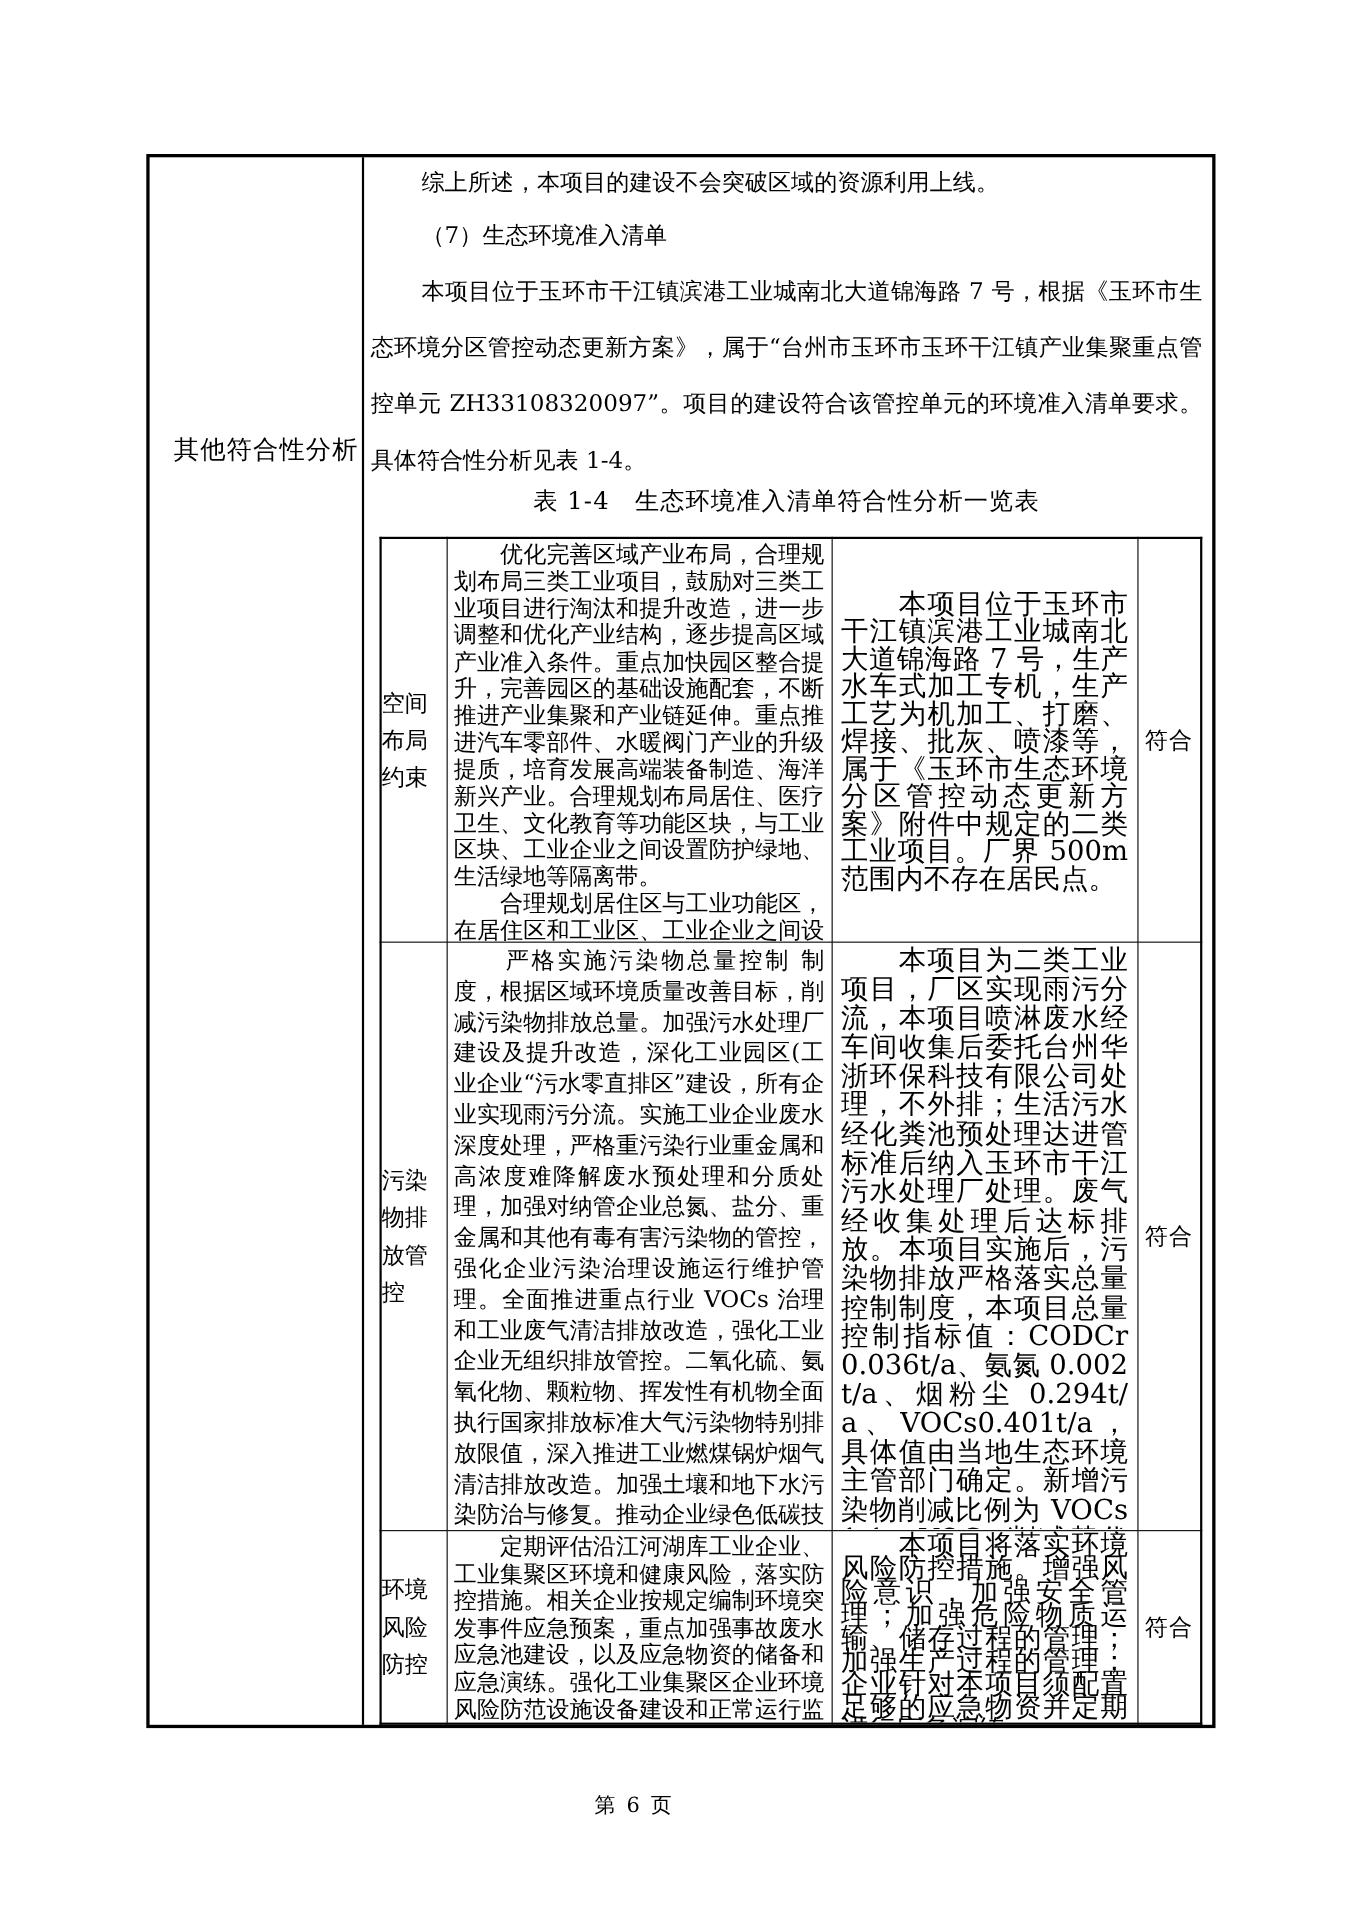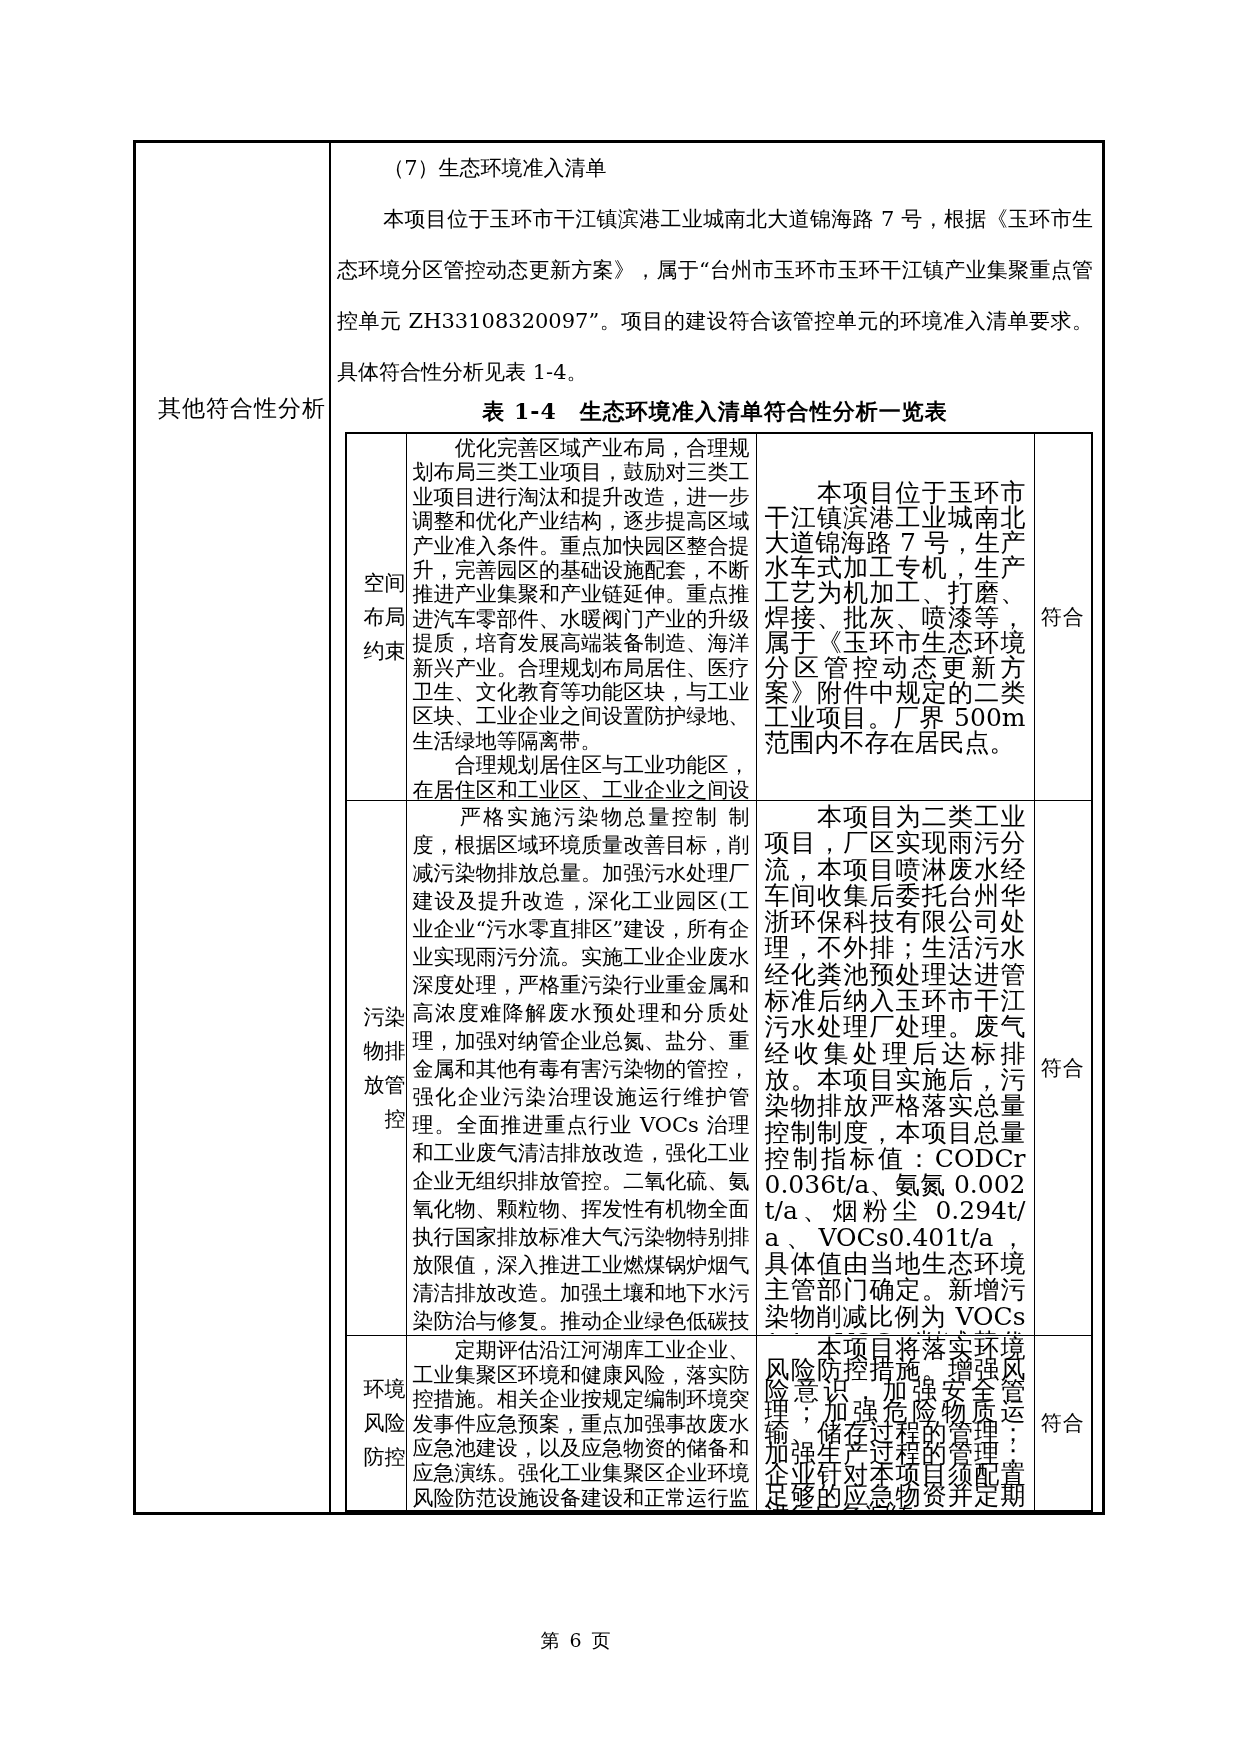--- a/index.html
+++ b/index.html
@@ -17,39 +17,39 @@
   }
   .label-text{
     margin-top:250px;text-align:center;font-size:23px;letter-spacing:1px;
   }
   .content-col{flex:1;min-width:0;padding:0 9px 0 6px;box-sizing:border-box;}
 
   .para{margin:0;font-size:21px;line-height:51px;text-align:justify;text-indent:2.2em;}
   .para.first{line-height:46px;}
 
   .table-title{
-    font-weight:bold;font-size:22px;text-align:center;line-height:24px;
-    margin:1px 0 9px 0;letter-spacing:1px;
+    font-weight:normal;font-size:22px;text-align:center;line-height:24px;
+    margin:1px 0 19px 0;letter-spacing:1px;
   }
 
   table.t{
     border-collapse:collapse;table-layout:fixed;width:746px;margin-left:8px;
     border:2px solid #000;
   }
   table.t td{
     border:1px solid #000;box-sizing:border-box;vertical-align:middle;padding:0;
     font-size:21px;
   }
   tr.hrow{height:66px;}
   tr.r1{height:366px;}
   tr.r2{height:534px;}
   tr.r3{height:172px;}
   .th{text-align:center;}
   .pre{white-space:pre-line;}
-  .cat{text-align:right;line-height:34px;margin-top:28px;}
+  .cat{text-align:left;line-height:34px;margin-top:28px;}
   .ok{text-align:center;letter-spacing:1px;}
   .ci{
     padding:2px 6px;text-align:justify;text-justify:inter-ideograph;
     word-break:break-all;overflow:hidden;white-space:pre-line;
   }
   .proj-ci{font-size:25px;padding:2px 8px;}
   tr.r1 .req-ci{line-height:24.4px;max-height:362px;}
   tr.r1 .proj-ci{line-height:25px;max-height:360px;}
   tr.r2 .req-ci{line-height:28px;max-height:530px;}
   tr.r2 .proj-ci{line-height:26.3px;max-height:528px;}
@@ -63,20 +63,21 @@
 </style>
 </head>
 <body>
 
 <div class="page">
   <div class="outer-box">
     <div class="label-col">
       <div class="label-text">其他符合性分析</div>
     </div>
     <div class="content-col">
+      <p class="para first">综上所述，本项目的建设不会突破区域的资源利用上线。</p>
       <p class="para">（7）生态环境准入清单</p>
       <p class="para">本项目位于玉环市干江镇滨港工业城南北大道锦海路 7 号，根据《玉环市生态环境分区管控动态更新方案》，属于“台州市玉环市玉环干江镇产业集聚重点管控单元 ZH33108320097”。项目的建设符合该管控单元的环境准入清单要求。具体符合性分析见表 1-4。</p>
       <div class="table-title">表 1-4　生态环境准入清单符合性分析一览表</div>
 
       <table class="t">
         <colgroup>
           <col style="width:60px">
             <col style="width:350px">
             <col style="width:278px">
             <col style="width:58px">

